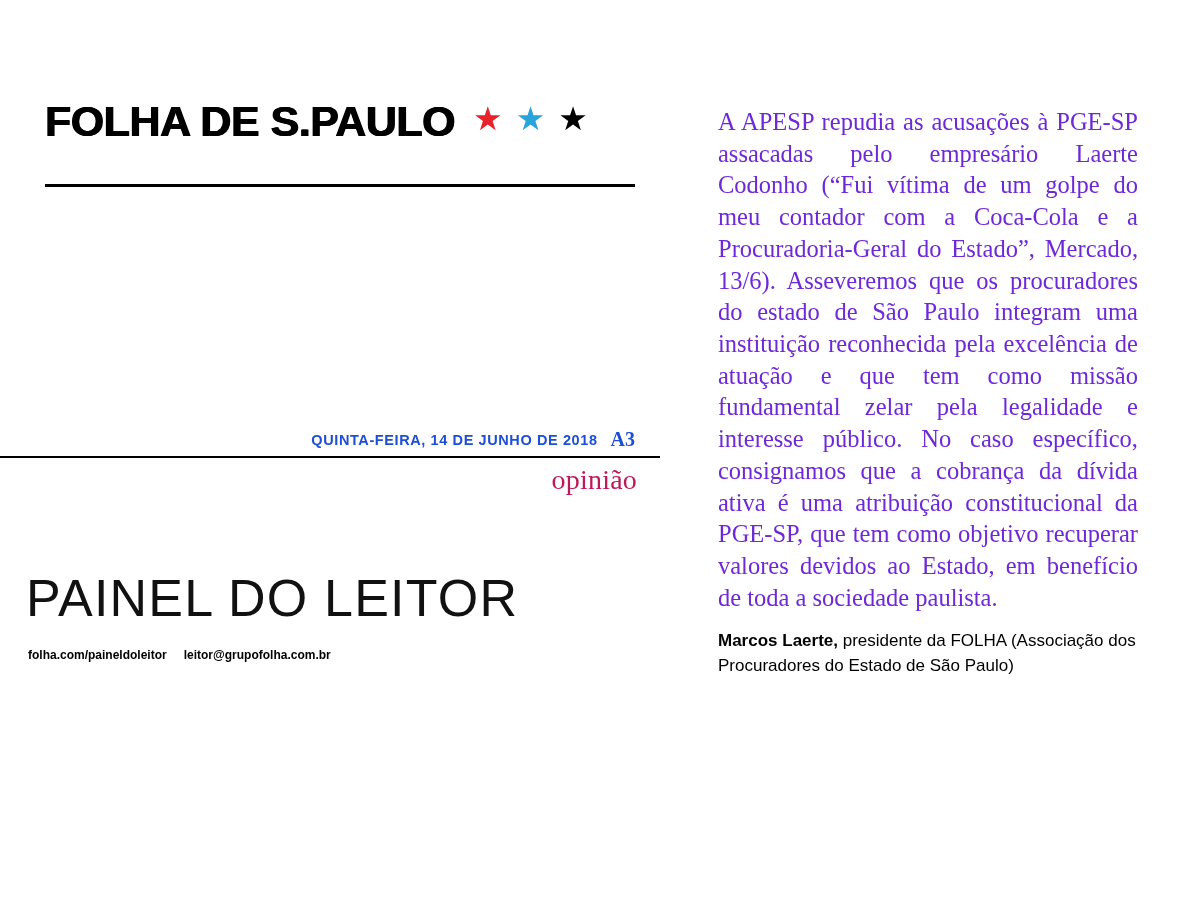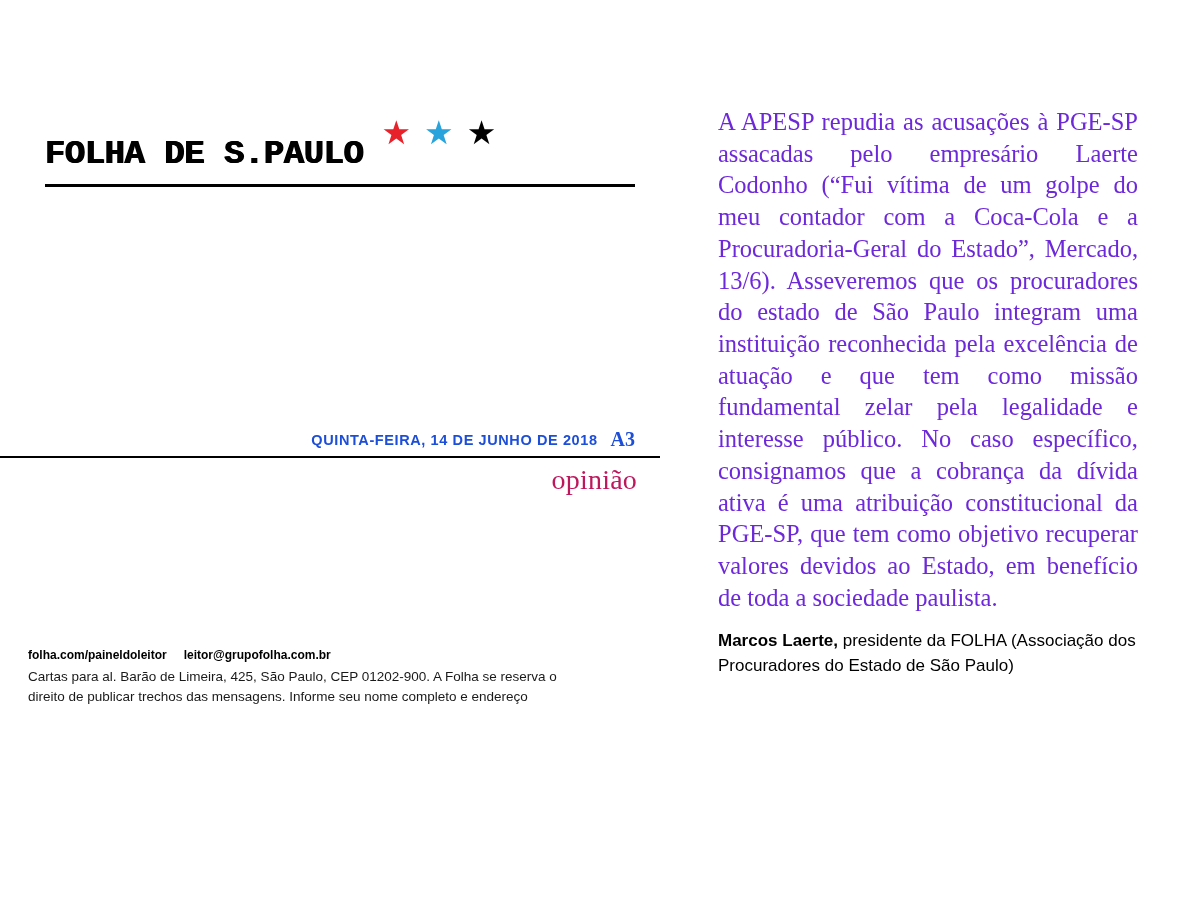--- a/index.html
+++ b/index.html
@@ -27,29 +27,28 @@
 
   .masthead {
     position: absolute;
     left: 45px;
     top: 100px;
     width: 590px;
     display: flex;
     align-items: center;
   }
   .masthead-title {
-    font-family: Liberation Mono, monospace;
-    font-weight: bold;
-    font-size: 34px;
+    font-family: Liberation Sans, sans-serif;
+    font-weight: bold;
+    font-size: 43px;
     letter-spacing: -0.5px;
     line-height: 1;
     white-space: nowrap;
     
     text-shadow: 0.6px 0 0 #000, -0.6px 0 0 #000;
-    margin-top: 37px;
   }
   .masthead-stars {
     margin-left: 18px;
     display: flex;
     align-items: center;
     gap: 13px;
     font-size: 33px;
     line-height: 1;
     margin-top: -6px;
   }
@@ -196,26 +195,26 @@
   <div class="masthead-rule"></div>
 
   <div class="dateline">
     <span>QUINTA-FEIRA, 14 DE JUNHO DE 2018</span><span class="page-num">A3</span>
   </div>
 
   <div class="section-rule"></div>
 
   <div class="section-name">opinião</div>
 
+  <div class="headline">PAINEL DO LEITOR</div>
 
   <div class="contact-line">
     <span>folha.com/paineldoleitor</span><span class="email">leitor@grupofolha.com.br</span>
   </div>
 
-  <div class="fine-print">Cartas para al. Barão de Limeira, 425, São Paulo, CEP 01202-900. A Folha se reserva o direito de publicar trechos das mensagens. Informe seu nome completo e endereço</div>
 
 </div>
 
 <div class="right-col">
   <p class="letter-body">A APESP repudia as acusações à PGE-SP assacadas pelo empresário Laerte Codonho (“Fui vítima de um golpe do meu contador com a Coca-Cola e a Procuradoria-Geral do Estado”, Mercado, 13/6). Asseveremos que os procuradores do estado de São Paulo integram uma instituição reconhecida pela excelência de atuação e que tem como missão fundamental zelar pela legalidade e interesse público. No caso específico, consignamos que a cobrança da dívida ativa é uma atribuição constitucional da PGE-SP, que tem como objetivo recuperar valores devidos ao Estado, em benefício de toda a sociedade paulista.</p>
   <div class="signature">
     <span class="sig-name">Marcos Laerte,</span><span> presidente da FOLHA (Associação dos Procuradores do Estado de São Paulo)</span>
   </div>
 </div>
 

